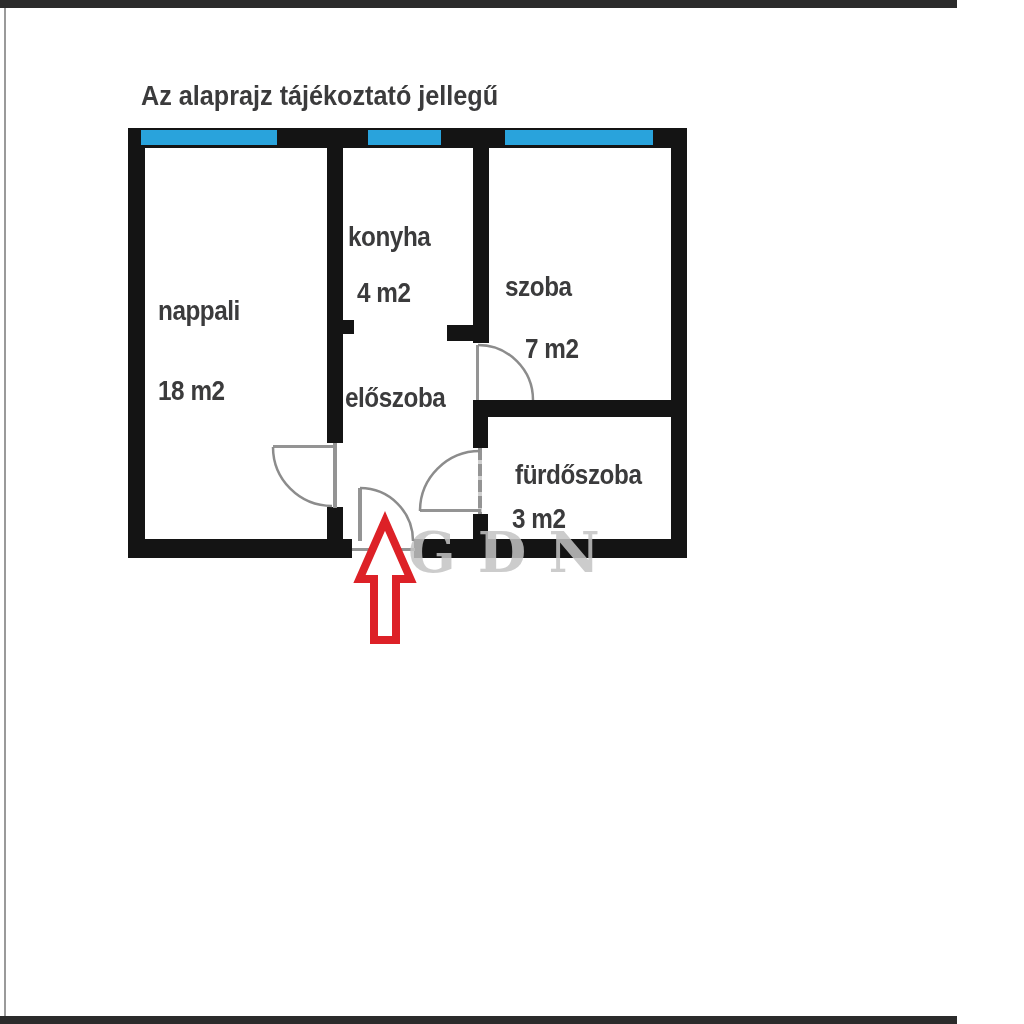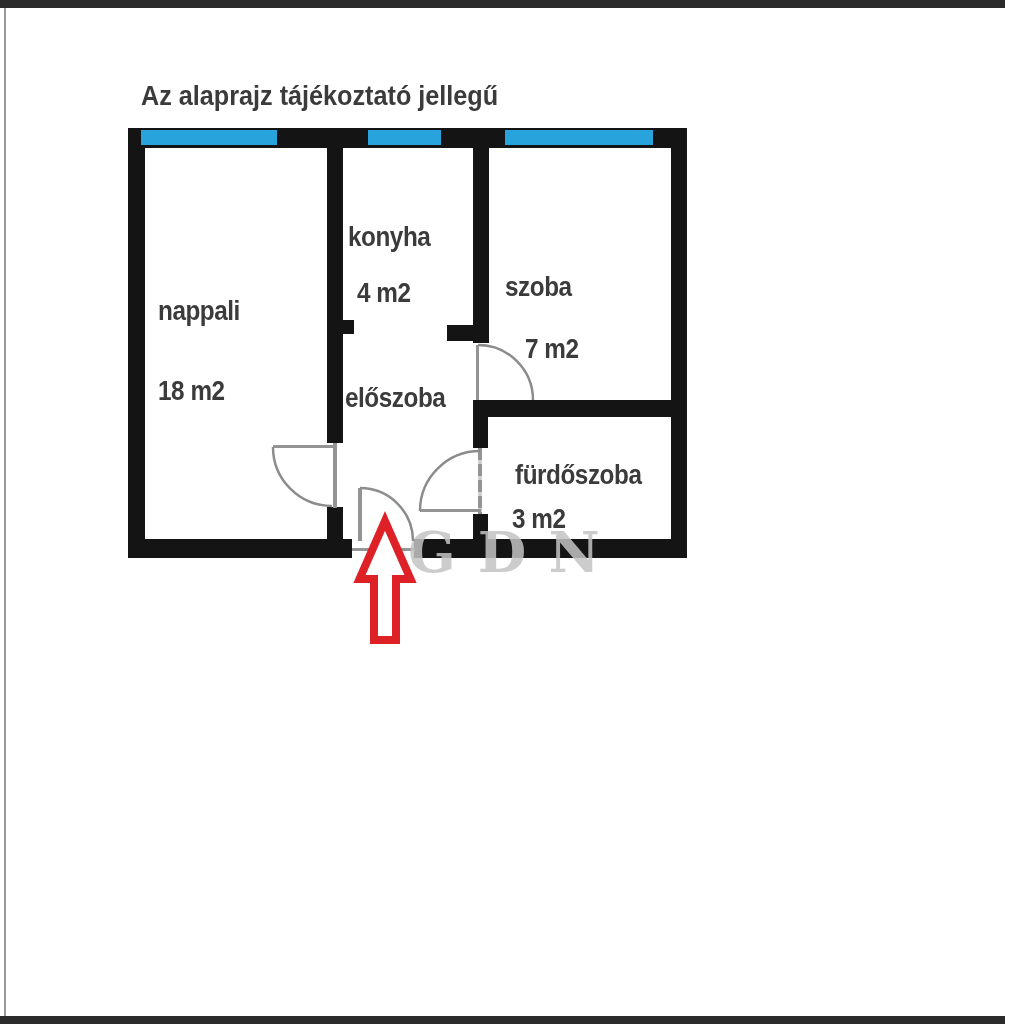--- a/index.html
+++ b/index.html
@@ -1,19 +1,18 @@
 <!DOCTYPE html>
 <html><head>
 <meta charset="utf-8">
 <style>
   html,body{margin:0;padding:0;background:#ffffff;}
   #canvas{
     position:relative;width:957px;height:1024px;background:#ffffff;overflow:hidden;
     font-family:"Liberation Sans",sans-serif;
-    padding-left:48px;
   }
   .bar{position:absolute;left:0;width:1024px;height:8px;background:#2b2b2b;}
   .edge{position:absolute;top:8px;height:1008px;width:2px;background:#9a9a9a;}
   .wall{position:absolute;background:#141414;}
   .window{position:absolute;top:130px;height:15px;background:#29a3dc;}
   .doorline{position:absolute;background:#949494;}
   .doorline.dashed{background:repeating-linear-gradient(180deg,#949494 0 12px,#cfcfcf 12px 16px);}
   .room-label{
     position:absolute;font-weight:bold;font-size:27px;color:#3b3b3c;line-height:1;
     white-space:nowrap;transform:scaleX(0.9);transform-origin:left top;letter-spacing:-0.5px;

